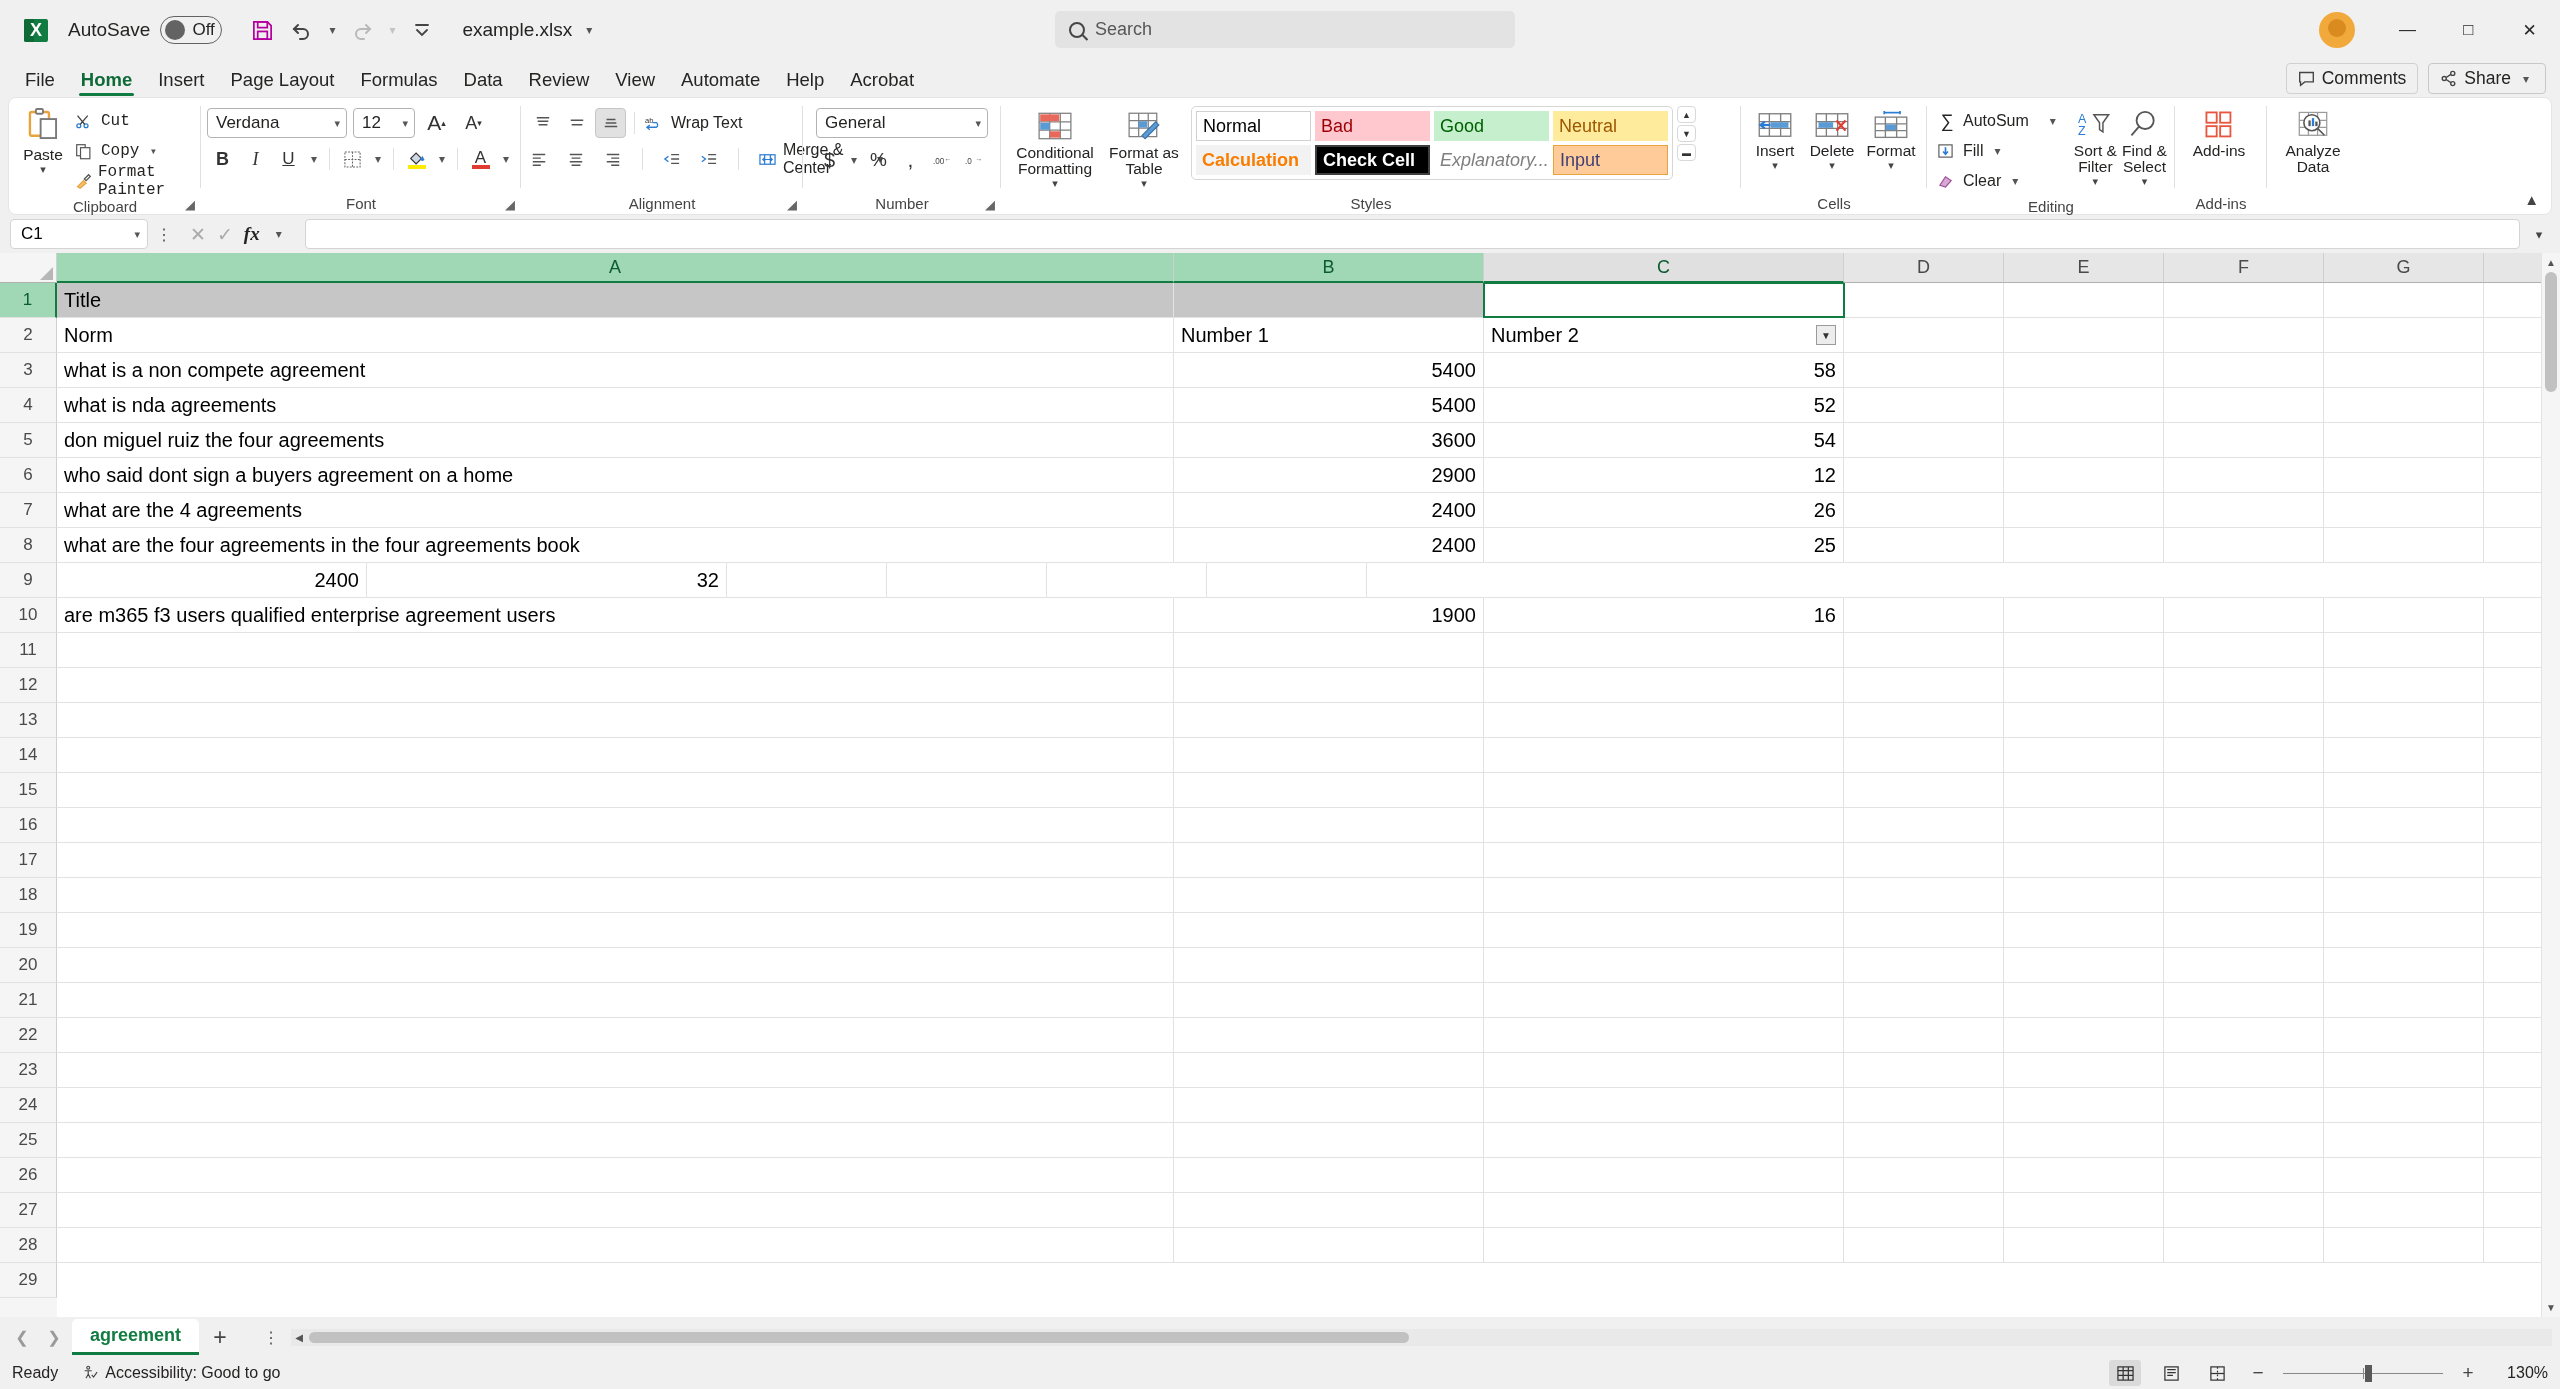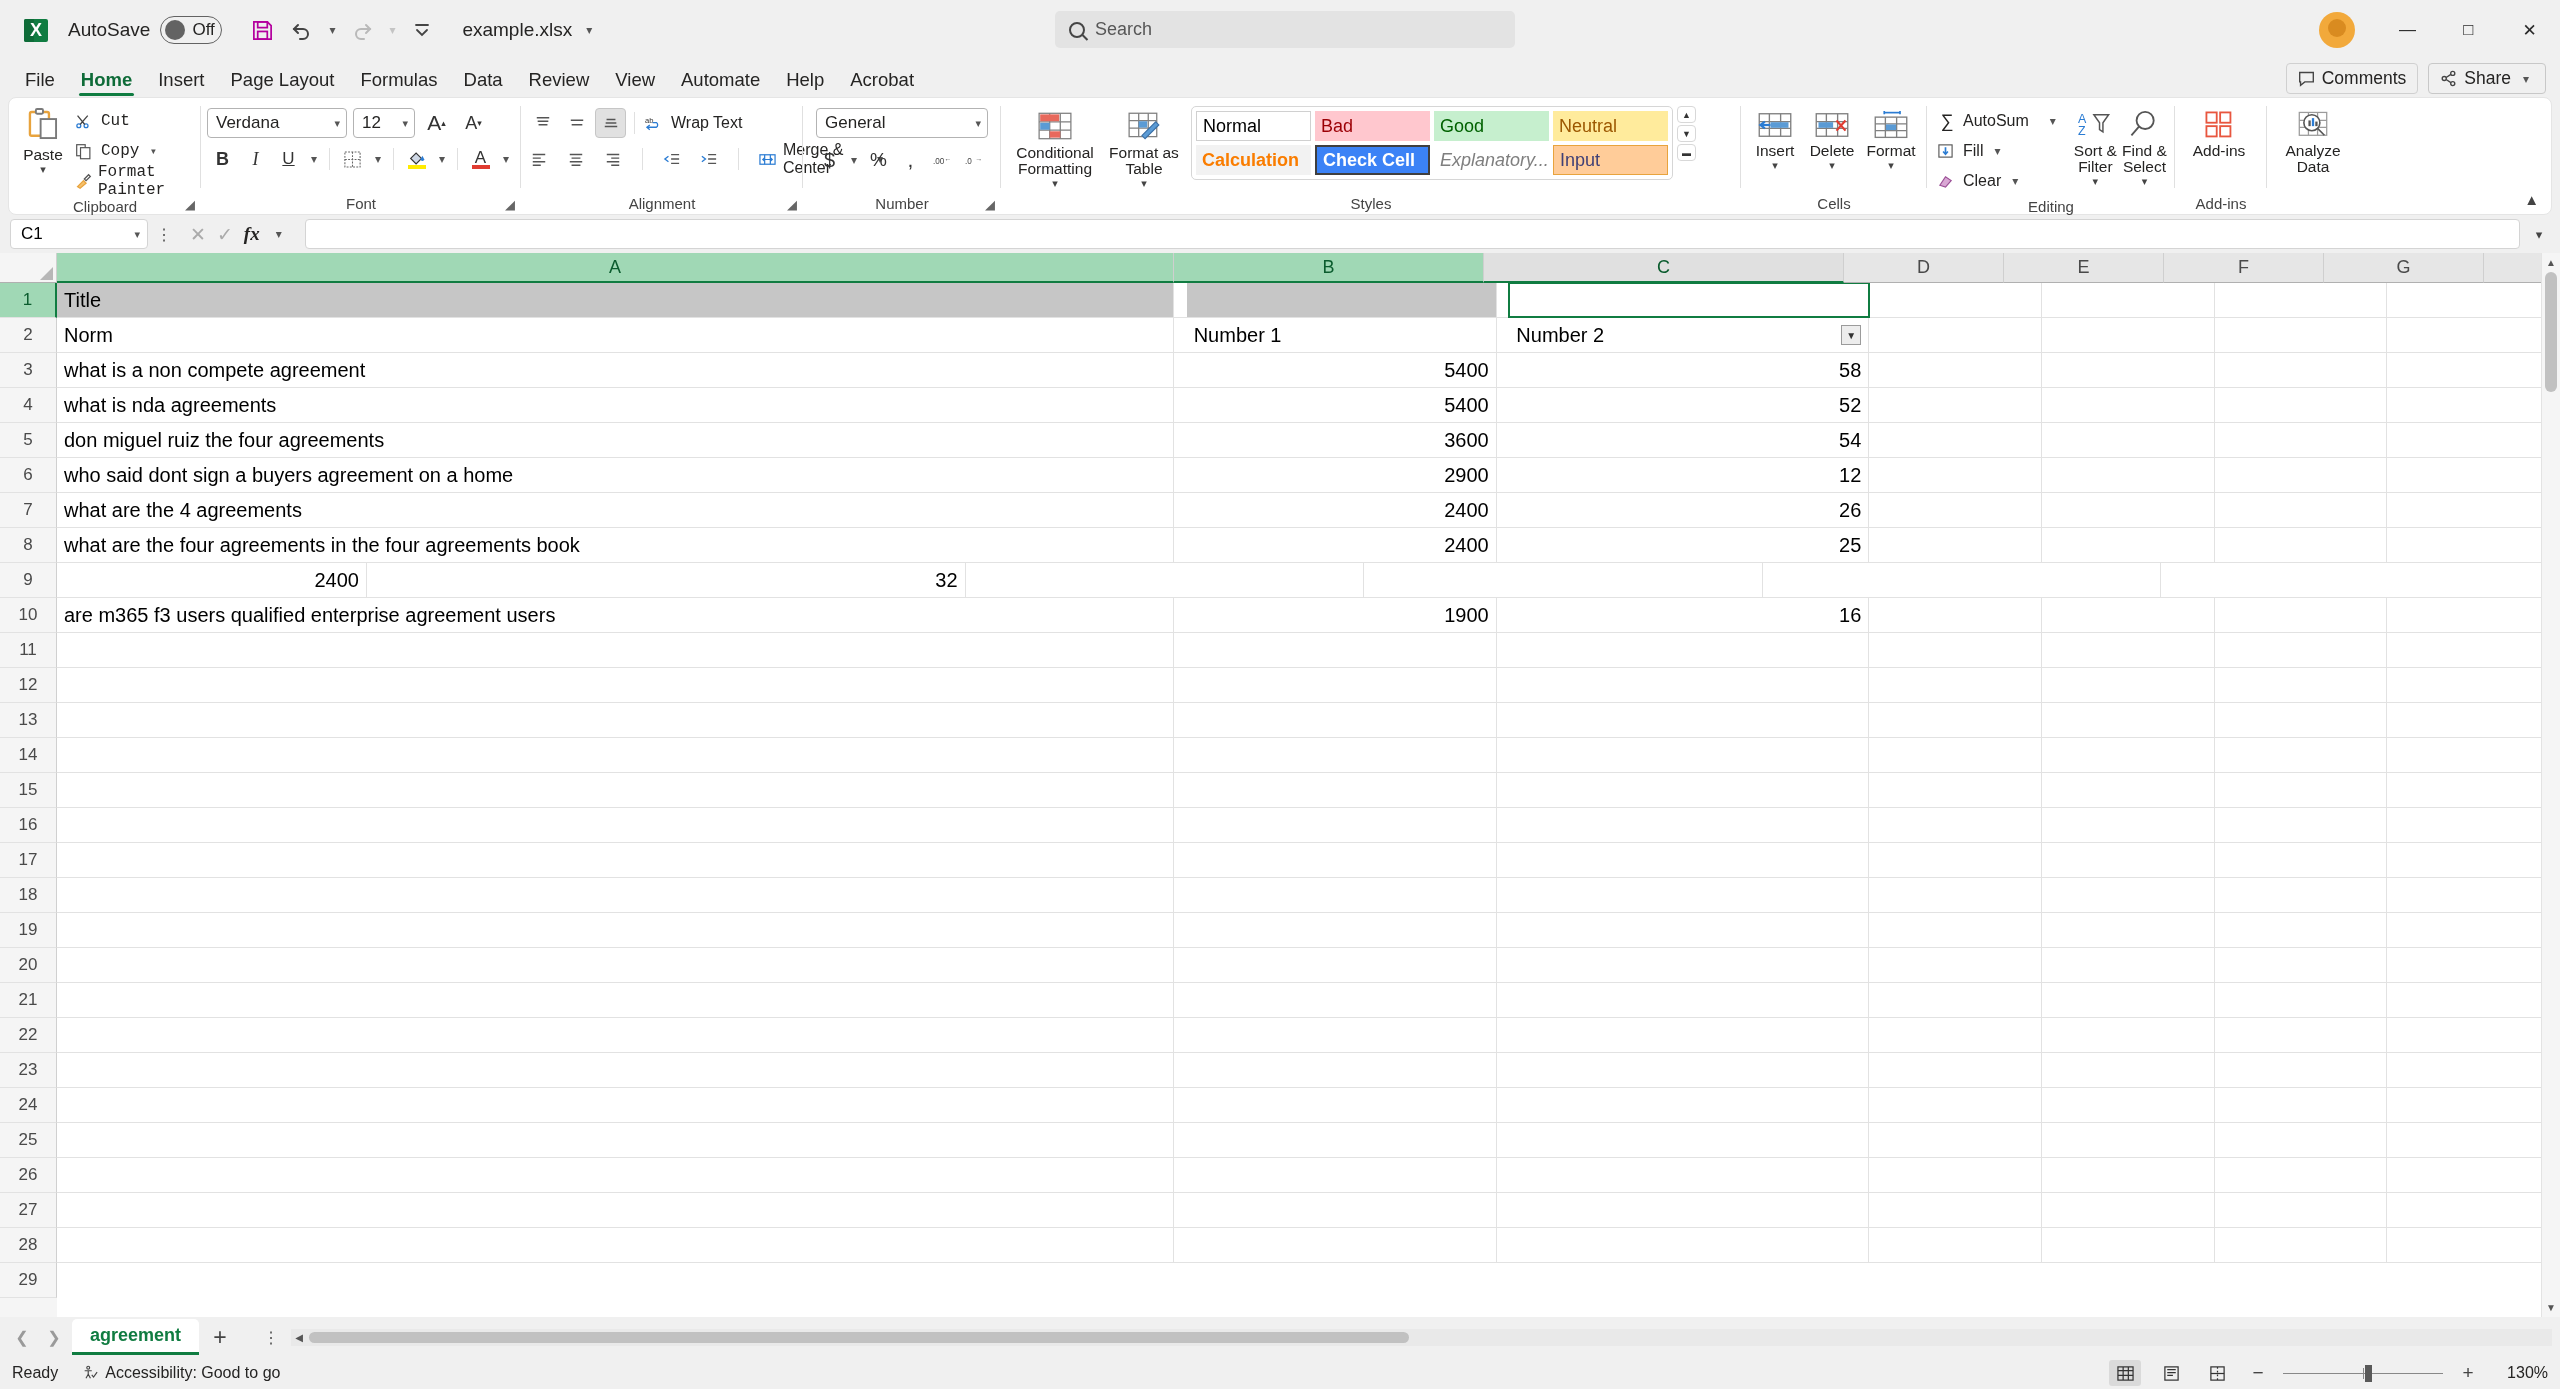--- a/index.html
+++ b/index.html
@@ -93,21 +93,21 @@
     display: flex; align-items: center; justify-content: center; font-size: 18px; }
   .ch-cell.sel { background: #a0d8b5; color: #0b5c2e; border-bottom: 2px solid #107c41; }
   .ch-cell.act { background: #e0e0e0; color: #0b5c2e; border-bottom: 2px solid #107c41; }
 
   .rows { flex:1; display: flex; overflow: hidden; }
   .rowhdrs { width: 57px; min-width:57px; flex:none; background:#f5f5f5; }
   .rh { height: 35px; border-right: 1px solid #d0d0d0; border-bottom: 1px solid #e2e2e2; background: #f5f5f5;
     display: flex; align-items: center; justify-content: center; font-size: 17px; color: #4a4a4a; }
   .rh.sel { background: #a0d8b5; color: #0b5c2e; border-right: 2px solid #107c41; }
   .cells { flex: 1; position: relative; }
-  .grow { height: 35px; display: flex; border-bottom: 1px solid #e2e2e2; justify-content: space-between; }
+  .grow { height: 35px; display: flex; border-bottom: 1px solid #e2e2e2; }
   .cell { border-right: 1px solid #e2e2e2; display: flex; align-items: center; padding: 0 7px; font-size: 20px; color: #000; overflow: hidden; white-space: nowrap; }
   .cell.num { justify-content: flex-end; }
   .cell.selrow { background: #c6c6c6; }
   .cell.active { background: #fff; outline: 2px solid #107c41; outline-offset: -1px; position: relative; z-index: 5; }
   .filterbtn { width: 20px; height: 20px; border: 1px solid #9b9b9b; background: #ededed; display:flex; align-items:center; justify-content:center; font-size:10px; color:#333; margin-left:auto; }
 
   
   .vscroll { position: absolute; right: 0; top: 0; bottom: 0; width: 19px; background: #f5f5f5; border-left:1px solid #e3e3e3;}
   .vscroll .up, .vscroll .dn { height: 19px; display:flex; align-items:center; justify-content:center; font-size:10px; color:#555;}
   .vscroll .thumb { position:absolute; top:19px; left:3px; right:3px; height: 120px; background:#c1c1c1; border-radius:7px;}
@@ -459,21 +459,21 @@
           </svg>
           <span class="lbl">Format as Table</span>
           <span class="chev">▾</span>
         </div>
         <div class="stylebox" style="margin-left:6px;">
           <div class="stylecell" style="background:#ffffff;color:#000;border:1px solid #d0d0d0;">Normal</div>
           <div class="stylecell" style="background:#ffc7ce;color:#9c0006;">Bad</div>
           <div class="stylecell" style="background:#c6efce;color:#006100;">Good</div>
           <div class="stylecell" style="background:#ffeb9c;color:#9c5700;">Neutral</div>
           <div class="stylecell" style="background:#f2f2f2;color:#fa7d00;font-weight:bold;">Calculation</div>
-          <div class="stylecell" style="background:#3b82f6;color:#fff;font-weight:bold;border:2px solid #3f3f3f;">Check Cell</div>
+          <div class="stylecell" style="background:#000000;color:#fff;font-weight:bold;border:2px solid #3f3f3f;">Check Cell</div>
           <div class="stylecell" style="background:#ffffff;color:#7f7f7f;font-style:italic;">Explanatory...</div>
           <div class="stylecell" style="background:#ffcc99;color:#3f3f76;border:1px solid #e8a33d;">Input</div>
         </div>
         <div style="display:flex;flex-direction:column;justify-content:center;margin-left:4px;gap:2px;">
           <div class="iconbtn" style="height:17px;width:19px;font-size:9px;border:1px solid #d8d8d8;">▲</div>
           <div class="iconbtn" style="height:17px;width:19px;font-size:9px;border:1px solid #d8d8d8;">▼</div>
           <div class="iconbtn" style="height:17px;width:19px;font-size:9px;border:1px solid #d8d8d8;">▬</div>
         </div>
       </div>
       <div class="gname">Styles</div>

